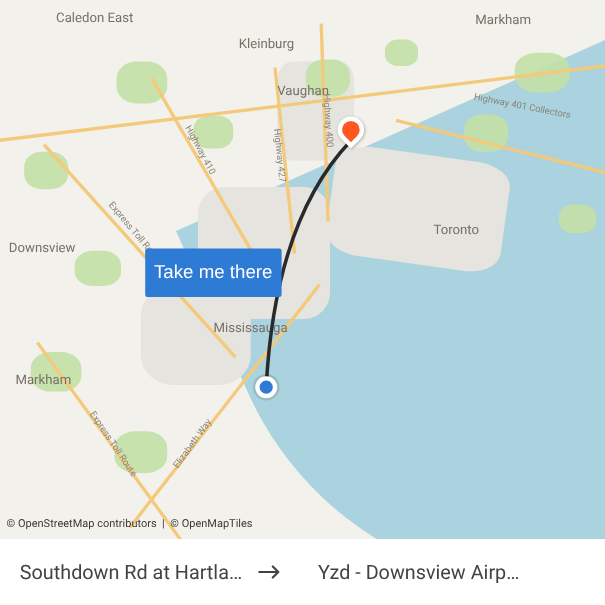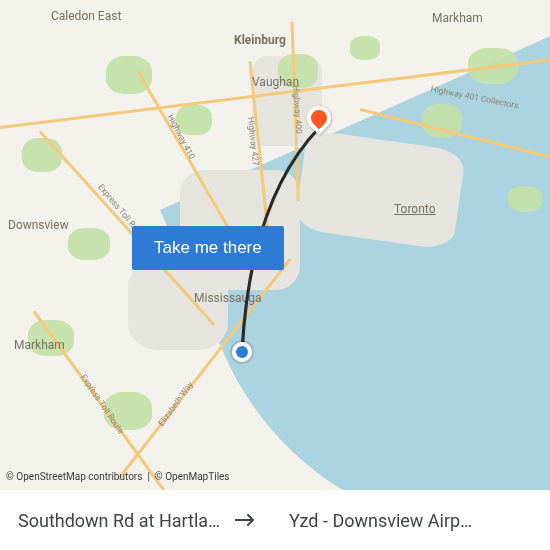--- a/index.html
+++ b/index.html
@@ -115,21 +115,21 @@
 
   
   .cta {
     position: absolute;
     left: 132px;
     top: 226px;
     background: #2e7bd6;
     color: #fff;
     font-size: 17px;
     font-weight: 400;
-    padding: 12px 22px;
+    padding: 12px 8px;
     border: none;
     border-radius: 2px;
     cursor: pointer;
   }
 
   
   .attribution {
     position: absolute;
     left: 6px;
     bottom: 68px;
@@ -229,23 +229,23 @@
     <div class="road hwy" style="left:292px;top:20px;width:180px;transform:rotate(88deg);"></div>
     <div class="road hwy" style="left:250px;top:60px;width:170px;transform:rotate(84deg);"></div>
     <div class="road hwy" style="left:138px;top:70px;width:190px;transform:rotate(60deg);"></div>
     <div class="road hwy" style="left:40px;top:130px;width:260px;transform:rotate(48deg);"></div>
     <div class="road hwy" style="left:34px;top:310px;width:250px;transform:rotate(54deg);"></div>
     <div class="road hwy" style="left:118px;top:478px;width:280px;transform:rotate(-52deg);"></div>
     <div class="road hwy" style="left:360px;top:108px;width:210px;transform:rotate(14deg);"></div>
 
     <span class="city-label" style="left:432px;top:11px;">Markham</span>
     <span class="city-label" style="left:51px;top:9px;">Caledon East</span>
-    <span class="city-label" style="left:234px;top:33px;font-weight:bold;">Kleinburg</span>
+    <span class="city-label" style="left:217px;top:33px;">Kleinburg</span>
     <span class="city-label" style="left:252px;top:75px;">Vaughan</span>
-    <span class="city-label" style="left:394px;top:202px;text-decoration:underline;">Toronto</span>
+    <span class="city-label" style="left:394px;top:202px;">Toronto</span>
     <span class="city-label" style="left:194px;top:291px;">Mississauga</span>
     <span class="city-label" style="left:8px;top:218px;">Downsview</span>
     <span class="city-label" style="left:14px;top:338px;">Markham</span>
 
     <span class="road-label" style="left:430px;top:92px;transform:rotate(11deg);">Highway 401 Collectors</span>
     <span class="road-label" style="left:296px;top:80px;transform:rotate(86deg);transform-origin:left;">Highway 400</span>
     <span class="road-label" style="left:251px;top:112px;transform:rotate(84deg);transform-origin:left;">Highway 427</span>
     <span class="road-label" style="left:170px;top:110px;transform:rotate(62deg);transform-origin:left;">Highway 410</span>
     <span class="road-label" style="left:100px;top:180px;transform:rotate(50deg);transform-origin:left;">Express Toll Route</span>
     <span class="road-label" style="left:83px;top:370px;transform:rotate(56deg);transform-origin:left;">Express Toll Route</span>

